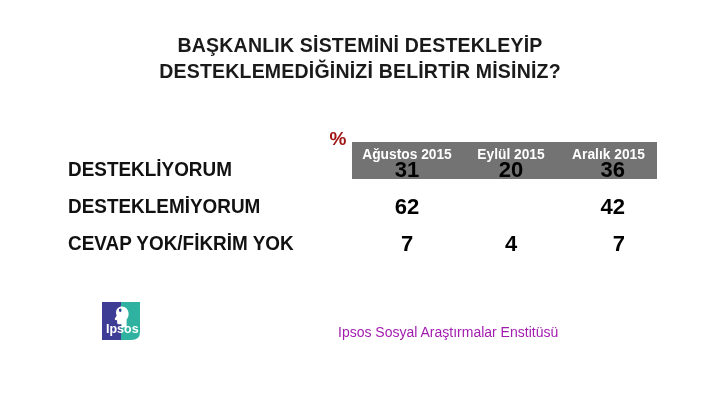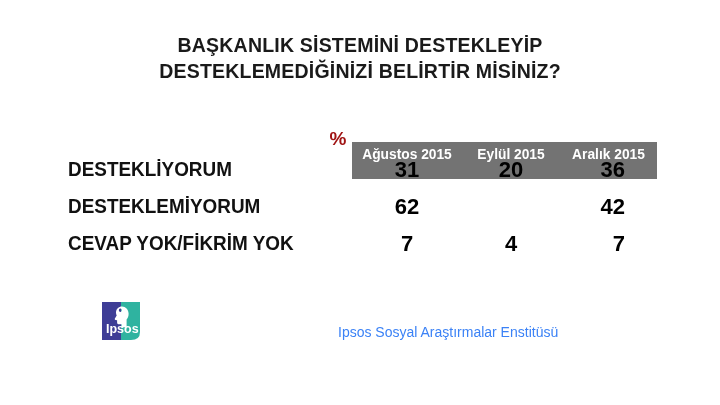--- a/index.html
+++ b/index.html
@@ -129,21 +129,21 @@
   }
   .logo svg { display: block; }
 
   
   .footer-text {
     position: absolute;
     left: 338px;
     top: 324px;
     font-size: 14px;
     font-weight: normal;
-    color: #3b82f6;
+    color: #a21caf;
     white-space: nowrap;
   }
 </style>
 </head>
 <body>
 
 <div class="slide">
 
   <div class="title-block">
     <div class="title-line">BAŞKANLIK SİSTEMİNİ DESTEKLEYİP</div>

